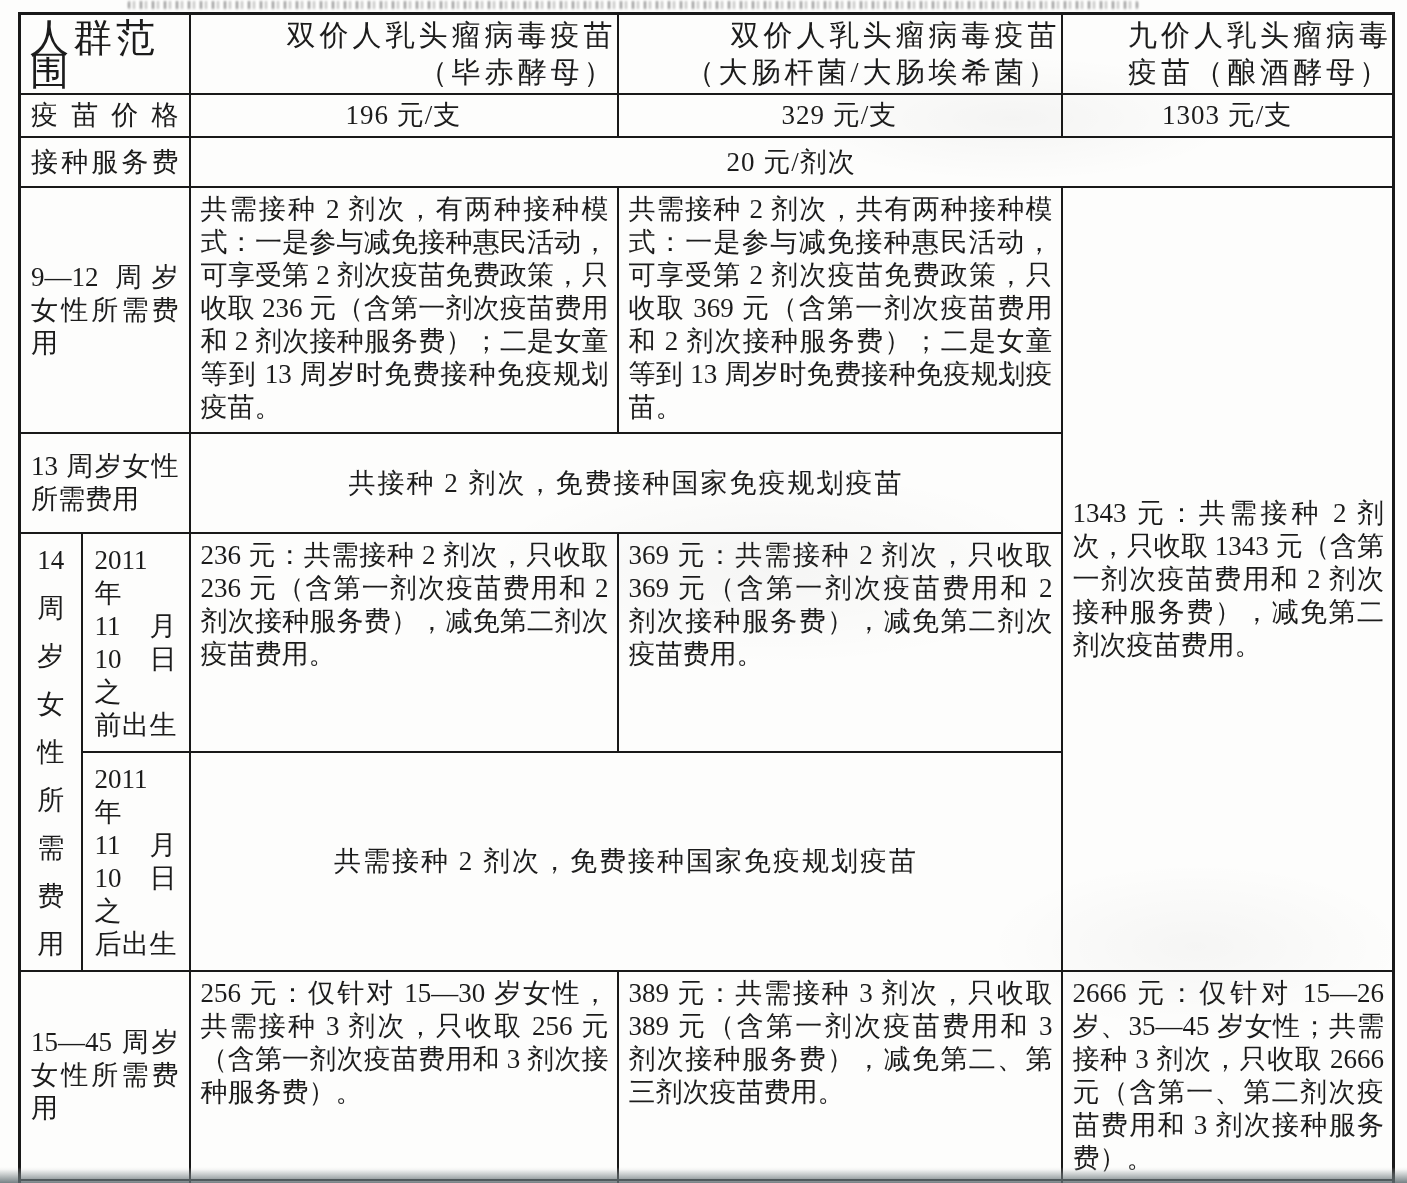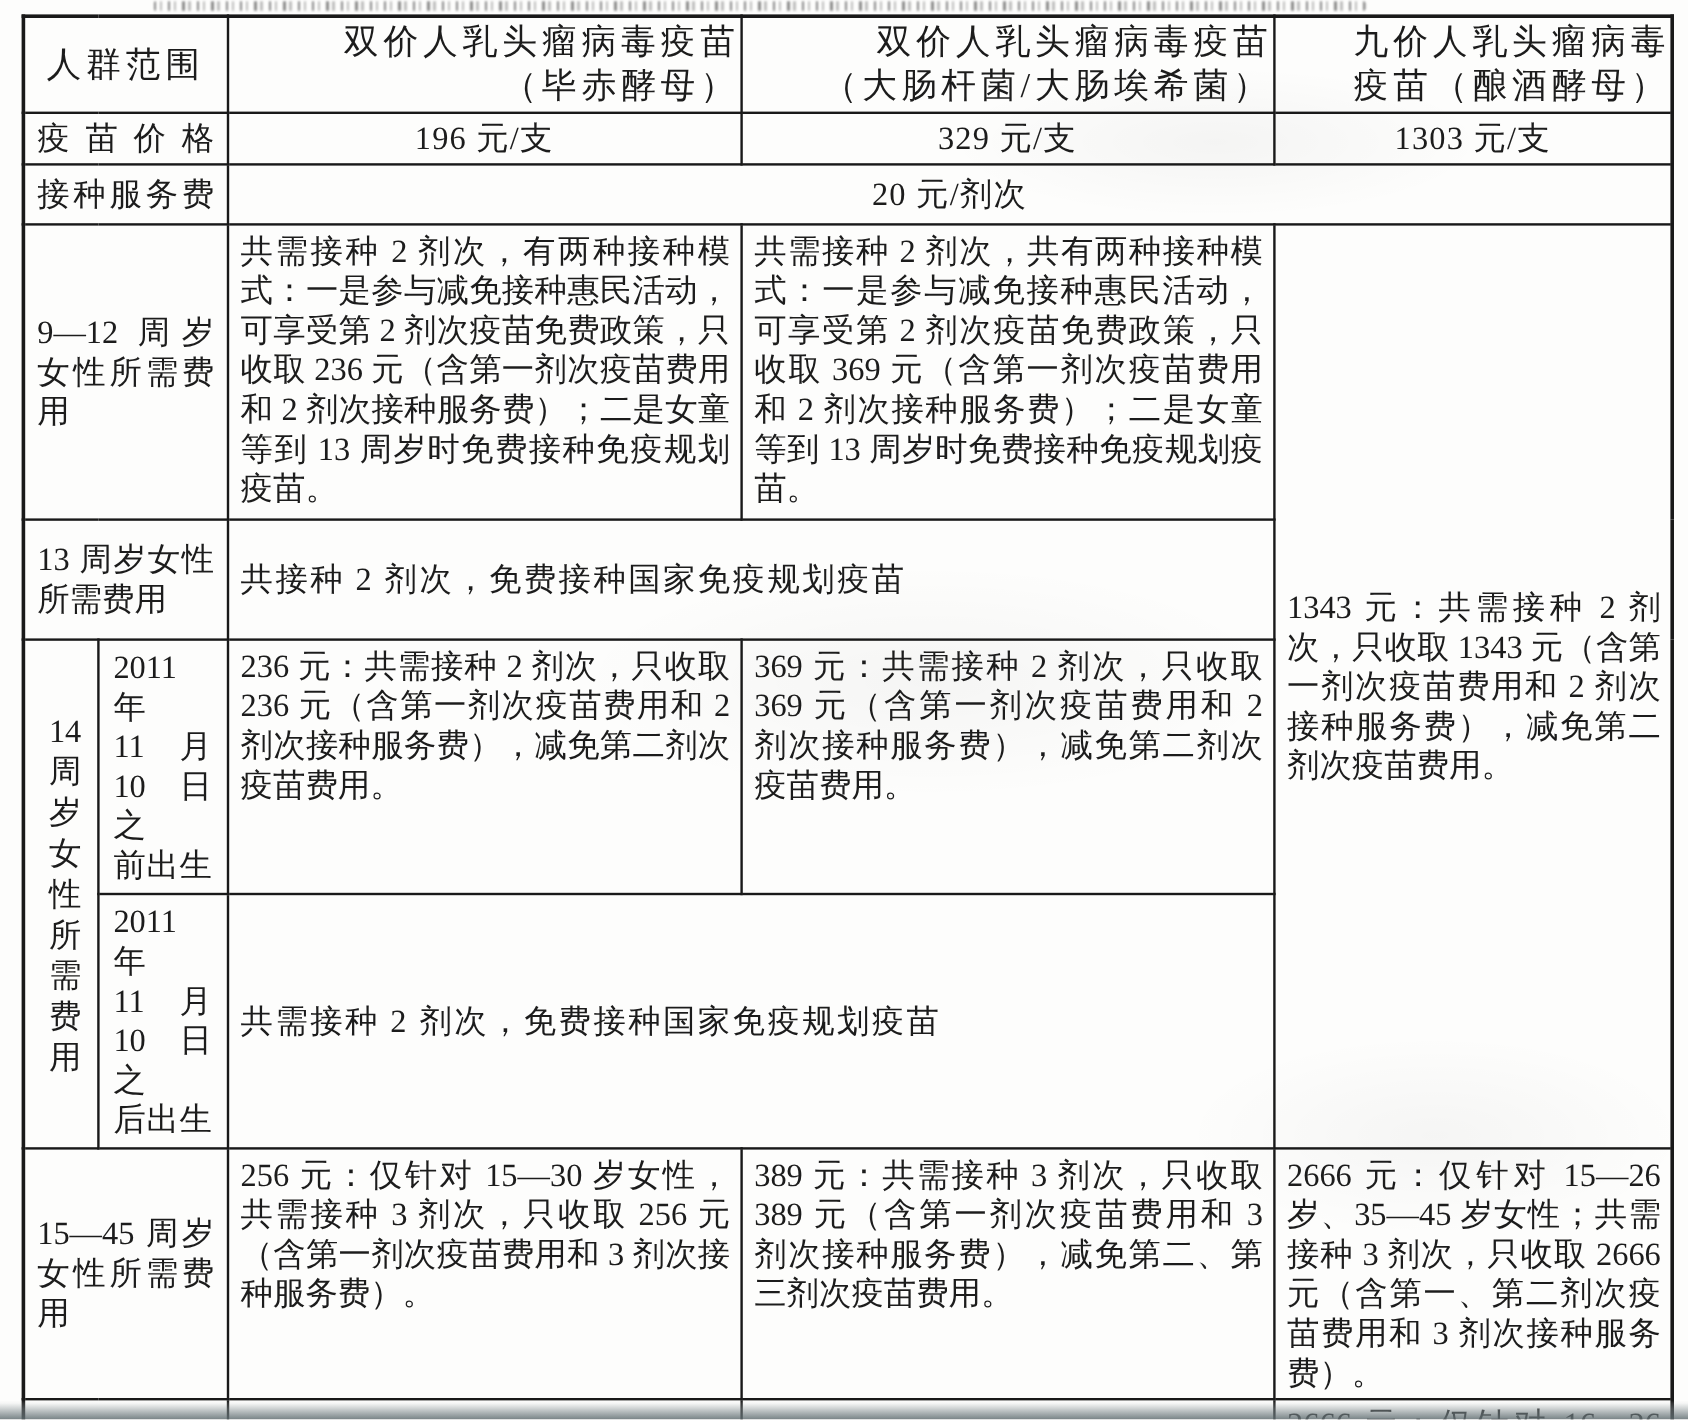--- a/index.html
+++ b/index.html
@@ -53,53 +53,53 @@
   }
   th.vac{
     font-size:29px;
     line-height:37px;
     letter-spacing:4px;
     text-align:right;
     white-space:pre-line;
     padding:2px 0;
   }
   th.pop{
-    font-size:29px;
+    font-size:39px;
     letter-spacing:4px;
-    text-align:center;
+    text-align:left;
   }
   .label{ text-align:justify; padding:16px 10px; }
   .label-dist{ text-align:justify; text-align-last:justify; padding:4px 10px; }
   .price{ text-align:center; letter-spacing:1px; }
   .fee-span{ text-align:center; letter-spacing:1px;margin-left:44px; }
   .para{
     text-align:justify;
     vertical-align:top;
     padding:5px 8px 4px 10px;
   }
-  .center-span{ letter-spacing:2px;padding-left:10px; }
+  .center-span{ text-align:center; letter-spacing:2px;padding-left:10px; }
   .merged-nine{
     text-align:justify;
     vertical-align:middle;
     padding:4px 8px 4px 10px;
     font-family:Liberation Serif, serif;
   }
   .datecell{
     white-space:pre-line;
     text-align:justify;
     text-align-last:justify;
     vertical-align:middle;
     padding:6px 12px;
   }
   .vlabel{ padding:2px 0; vertical-align:middle; }
   .vlabel .vcol{
-    width:34px; margin:12px auto;
+    width:34px; margin:0 auto;
     word-break:break-all;
-    text-align:right;
-    line-height:34px;
+    text-align:center;
+    line-height:48px;
   }
   .novac{ vertical-align:middle; text-align:left; padding:4px 12px; }
 </style>
 </head>
 <body>
 
 <div class="page">
 
   <div class="scan-artifact-top"></div>
 

